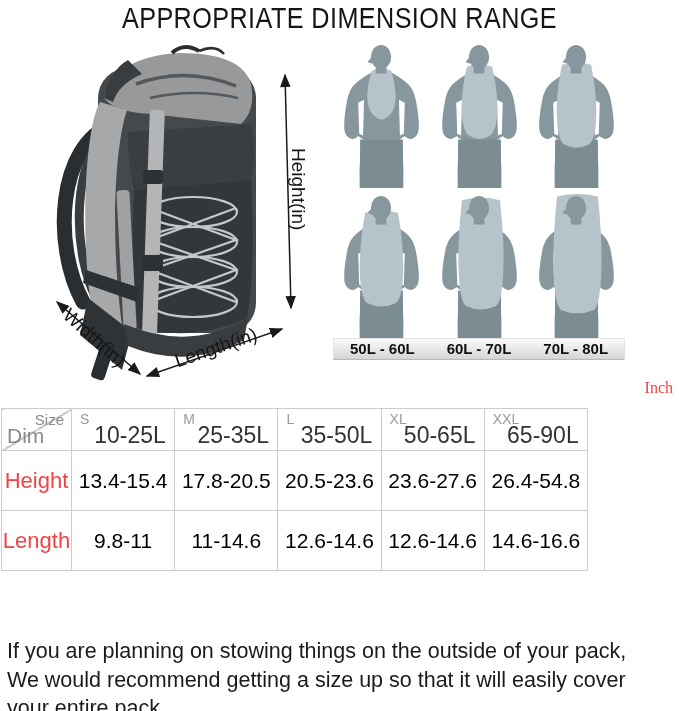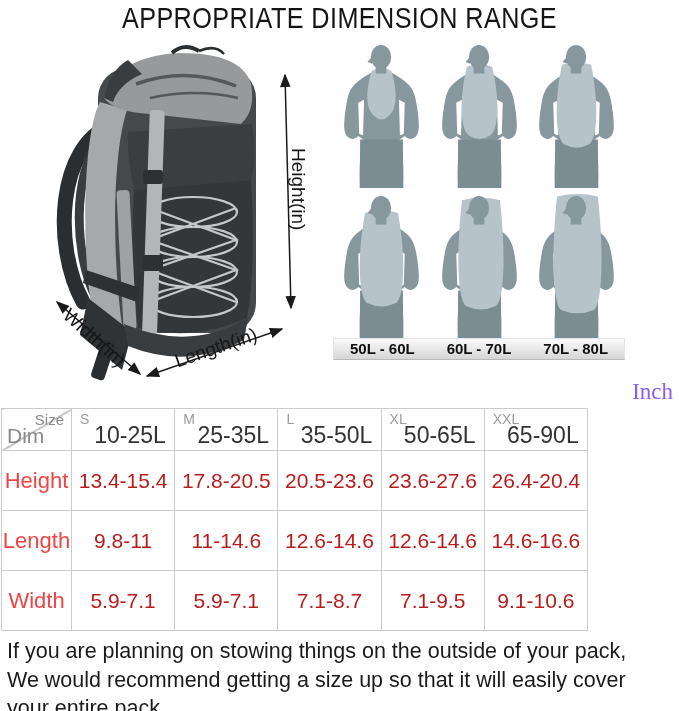--- a/index.html
+++ b/index.html
@@ -23,37 +23,37 @@
   .fig-row{margin-bottom:5px;}
   .fig-strip{display:flex;justify-content:space-between;height:146px;}
   .fig-cell{width:97px;height:146px;display:flex;justify-content:center;align-items:flex-end;}
   .fig-bar{position:relative;height:22px;margin-top:-1px;display:flex;
            background:linear-gradient(#fbfbfb,#d5d5d5);
            border:1px solid #e4e4e4;border-bottom-color:#b9b9b9;box-sizing:border-box;}
   .fig-bar span{flex:1;text-align:center;font-weight:bold;font-size:15px;color:#101010;line-height:20px;}
 
   
   .unit{position:absolute;right:6px;top:379px;font-family:"Liberation Serif",serif;
-        font-size:23px;color:#8b5cf6;text-align:center;}
+        font-size:16px;color:#ef4444;text-align:center;}
 
   
   .size-table{position:absolute;top:408px;left:1px;width:587px;border-collapse:collapse;
               table-layout:fixed;background:#fff;}
   .size-table th,.size-table td{border:1px solid #ccc;padding:0;font-weight:400;}
   .size-table thead tr{height:42px;}
   .size-table tbody tr{height:60px;}
   .corner{position:relative;background:
       linear-gradient(to bottom right,transparent 48.8%,#b9b9b9 48.8%,#b9b9b9 51.2%,transparent 51.2%);}
   .corner .c-size{position:absolute;top:2px;right:7px;font-size:15px;color:#8a8a8a;}
   .corner .c-dim{position:absolute;bottom:2px;left:5px;font-size:21px;color:#8a8a8a;}
   .col-head{position:relative;vertical-align:top;text-align:center;}
   .col-head .sz{position:absolute;left:8px;top:2px;font-size:14px;color:#9a9a9a;}
   .col-head .rng{display:block;margin-top:13px;padding-left:14px;font-size:23px;color:#333;}
   .row-label{color:#ef4444;font-size:22px;text-align:center;}
-  .val{text-align:center;font-size:21px;color:#b91c1c;}
+  .val{text-align:center;font-size:21px;color:#000000;}
 
   
   #notes{position:absolute;left:7px;top:637px;font-size:21.5px;color:#1b1b1b;
          line-height:1.33;}
   #notes div{white-space:nowrap;}
 </style>
 </head>
 <body>
 
 <div class="page">
@@ -250,38 +250,30 @@
           </th>
         </tr>
     </thead>
     <tbody id="table-body">
         <tr>
           <th class="row-label">Height</th>
           <td class="val">13.4-15.4</td>
           <td class="val">17.8-20.5</td>
           <td class="val">20.5-23.6</td>
           <td class="val">23.6-27.6</td>
-          <td class="val">26.4-20.4</td>
+          <td class="val">26.4-54.8</td>
         </tr>
         <tr>
           <th class="row-label">Length</th>
           <td class="val">9.8-11</td>
           <td class="val">11-14.6</td>
           <td class="val">12.6-14.6</td>
           <td class="val">12.6-14.6</td>
           <td class="val">14.6-16.6</td>
         </tr>
-        <tr>
-          <th class="row-label">Width</th>
-          <td class="val">5.9-7.1</td>
-          <td class="val">5.9-7.1</td>
-          <td class="val">7.1-8.7</td>
-          <td class="val">7.1-9.5</td>
-          <td class="val">9.1-10.6</td>
-        </tr>
       </tbody>
   </table>
 
   <div id="notes">
       <div>If you are planning on stowing things on the outside of your pack,</div>
       <div>We would recommend getting a size up so that it will easily cover</div>
       <div>your entire pack.</div>
     </div>
 
 </div>

